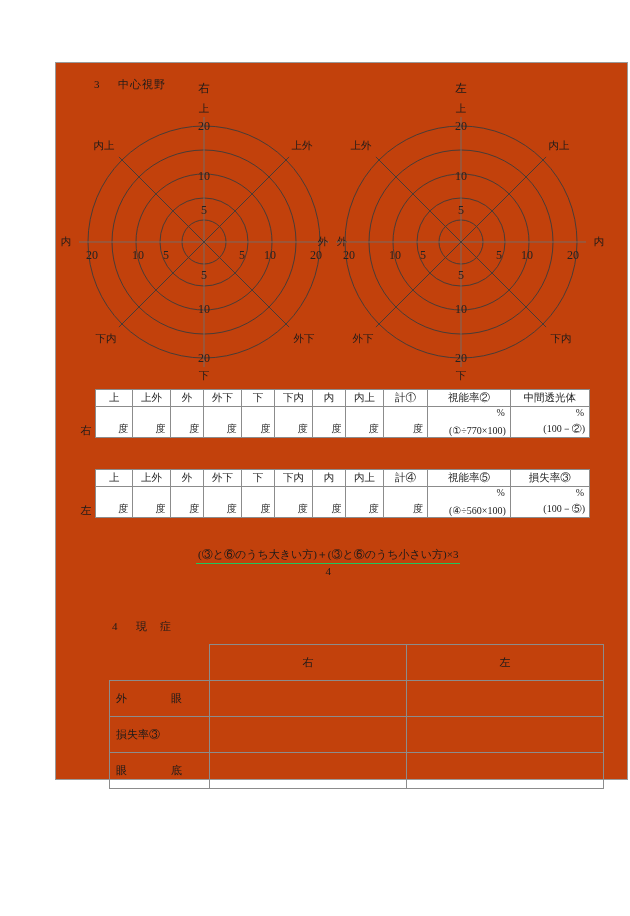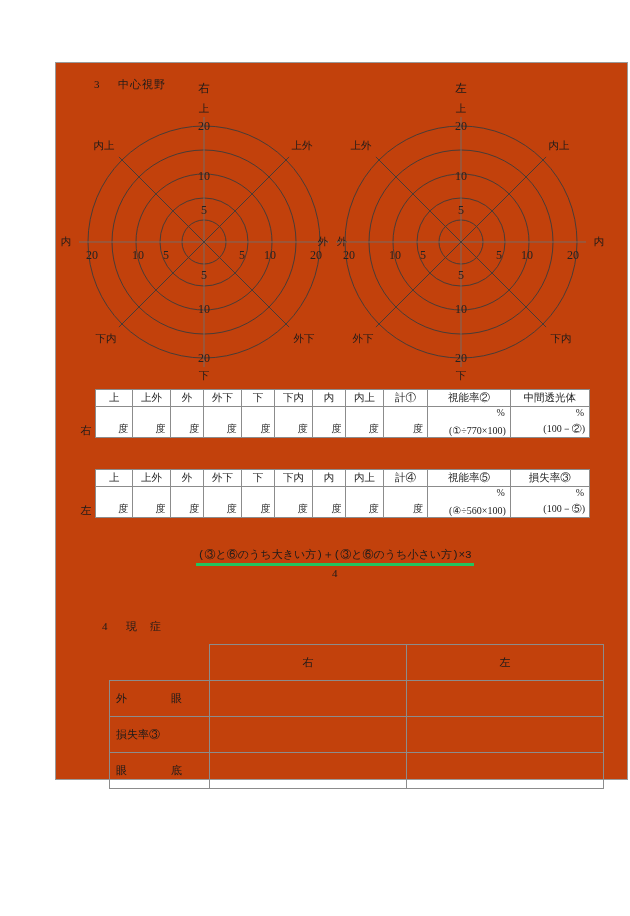--- a/index.html
+++ b/index.html
@@ -78,21 +78,21 @@
   }
   
   #formula-wrap{
     position:absolute;left:0;top:478px;width:573px;height:62px;
   }
   #fraction{
     position:absolute;left:140px;top:6px;
     text-align:center;font-size:11px;white-space:nowrap;
   }
   #fraction .num{
-    padding:0 2px 1px 2px;border-bottom:3px solid #22c55e;display:inline-block;font-family:Liberation Mono, monospace;
+    padding:0 2px 1px 2px;border-bottom:1px solid #22c55e;display:inline-block;
   }
   #fraction .den{display:block;text-align:center;padding-top:1px;font-size:11px;}
   #bino{
     position:absolute;left:443px;top:0px;width:100px;
     border-collapse:collapse;font-size:10.5px;
   }
   #bino td{border:1px solid #8c8c8c;text-align:center;}
   #bino td.hd{height:17px;}
   #bino td.bd{height:35px;position:relative;}
   #bino .pct2{position:absolute;right:5px;bottom:1px;}
@@ -334,21 +334,21 @@
   </tbody>
     </table>
 
   <div id="formula-wrap">
     <div id="fraction">
       <span class="num">(③と⑥のうち大きい方)＋(③と⑥のうち小さい方)×3</span>
       <span class="den">4</span>
     </div>
   </div>
 
-  <div class="sec-title" style="left:46px;top:556px;">
+  <div class="sec-title" style="left:56px;top:556px;">
     <span>4</span>
     <span style="display:inline-block;width:10px;"></span>
     <span>現　症</span>
   </div>
 
   <table id="genshou">
     <tbody>
         <tr>
       <td class="corner"></td>
       <td style="width:203px;">右</td>

